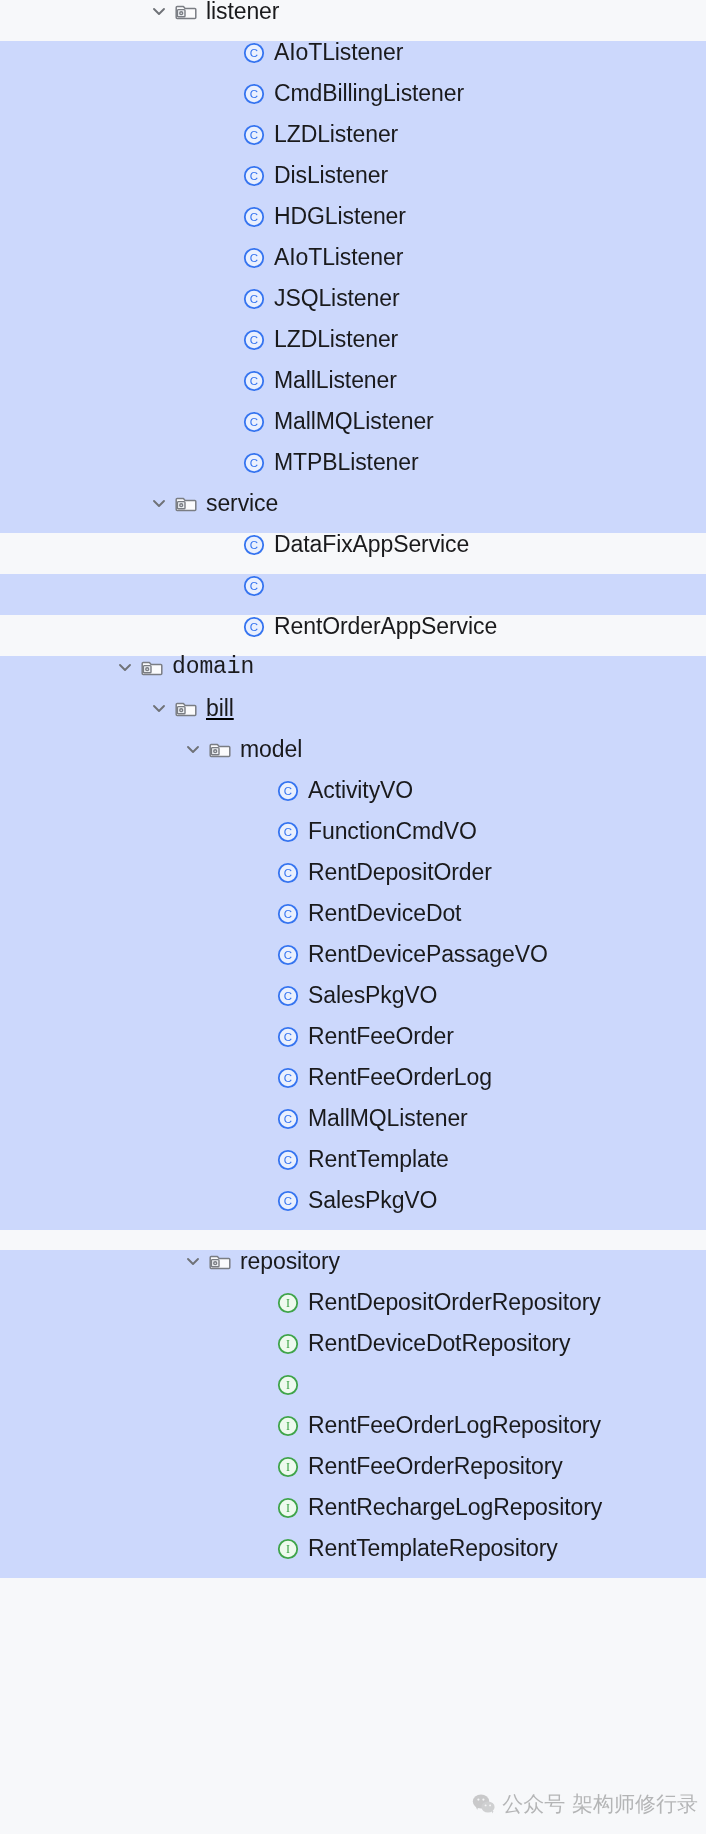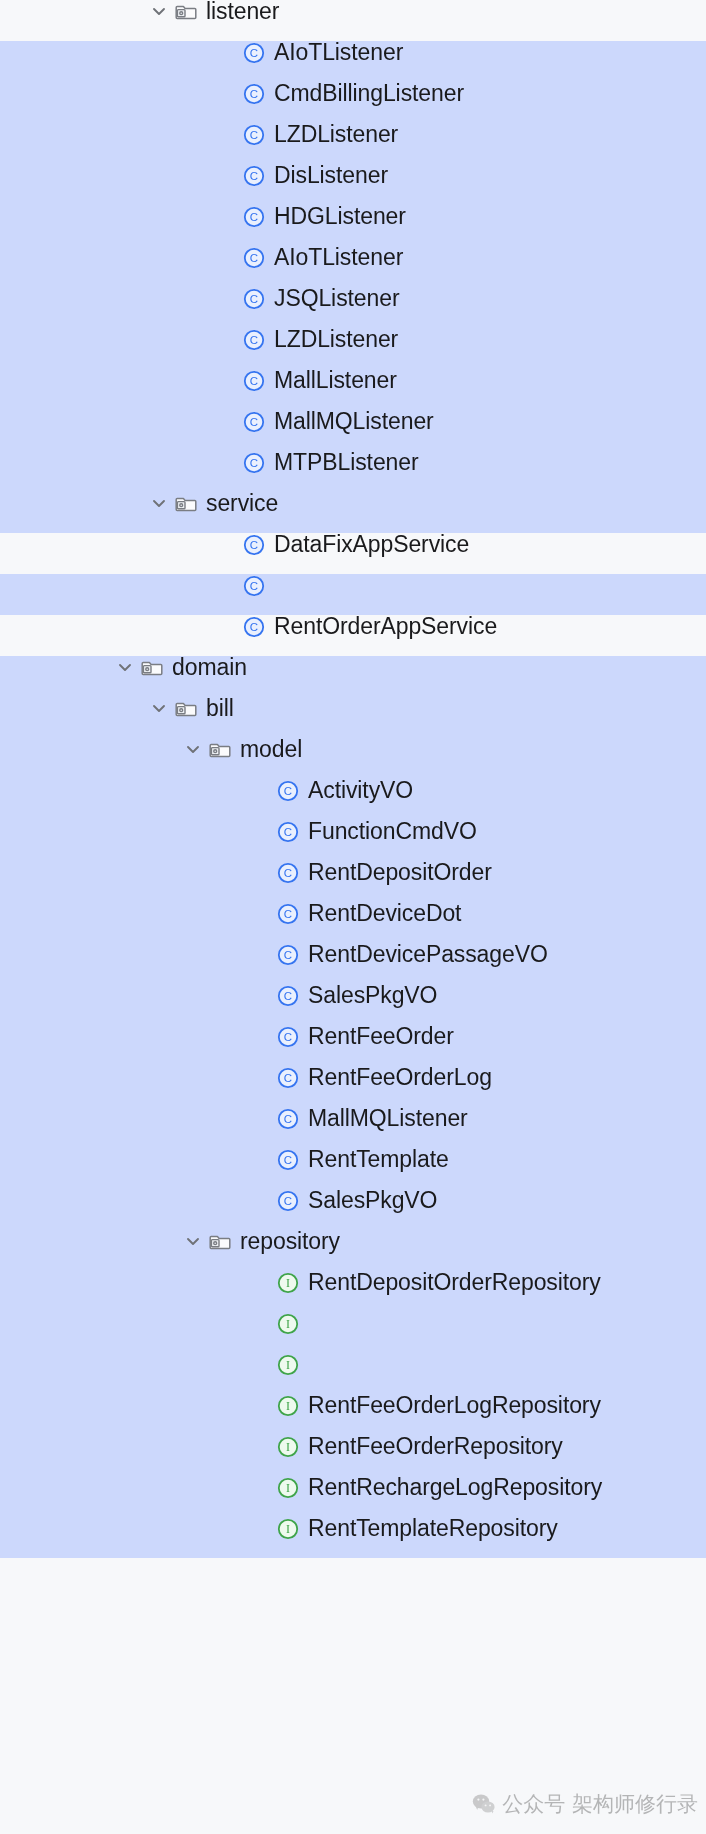--- a/index.html
+++ b/index.html
@@ -312,37 +312,37 @@
         </svg>
       </span>
       <span class="icon">
         <svg viewBox="0 0 24 24" width="24" height="24">
           <circle cx="12" cy="12" r="9.2" fill="#eaf0fe" stroke="#3574f0" stroke-width="1.8"></circle>
           <text x="12" y="16.4" text-anchor="middle" font-family="Liberation Sans, sans-serif" font-size="11.5" fill="#3574f0">C</text>
         </svg>
       </span>
       <span class="label">RentOrderAppService</span>
     </div>
-    <div class="row wide sel" style="height: 41px;">
+    <div class="row wide sel" style="height: 41px; font-family: Liberation Mono, monospace;">
       <span class="spacer" style="width: 114px;"></span>
       <span class="chev">
         <svg viewBox="0 0 22 22" width="22" height="22">
           <path d="M6 9 L11 14 L16 9" fill="none" stroke="#6f7277" stroke-width="1.9" stroke-linecap="round" stroke-linejoin="round"></path>
         </svg>
       </span>
       <span class="icon">
         <svg viewBox="0 0 24 24" width="24" height="24">
           <path d="M3.2 6.6 h6.2 l1.7 2.0 h9.7 a1.0 1.0 0 0 1 1.0 1.0 v8.0 a1.0 1.0 0 0 1 -1.0 1.0 h-17.6 a1.0 1.0 0 0 1 -1.0 -1.0 v-10.0 a1.0 1.0 0 0 1 1.0 -1.0 z" fill="#fbfbfc" stroke="#7a7d83" stroke-width="1.5" stroke-linejoin="round"></path>
           <rect x="3.4" y="9.6" width="7.6" height="7.2" rx="0.9" fill="#eceff2" stroke="#7a7d83" stroke-width="1.4"></rect>
           <circle cx="7.2" cy="13.2" r="1.45" fill="none" stroke="#7a7d83" stroke-width="1.4"></circle>
         </svg>
       </span>
       <span class="label">domain</span>
     </div>
-    <div class="row wide sel" style="height: 41px;">
+    <div class="row wide sel" style="height: 41px; text-decoration: underline;">
       <span class="spacer" style="width: 148px;"></span>
       <span class="chev">
         <svg viewBox="0 0 22 22" width="22" height="22">
           <path d="M6 9 L11 14 L16 9" fill="none" stroke="#6f7277" stroke-width="1.9" stroke-linecap="round" stroke-linejoin="round"></path>
         </svg>
       </span>
       <span class="icon">
         <svg viewBox="0 0 24 24" width="24" height="24">
           <path d="M3.2 6.6 h6.2 l1.7 2.0 h9.7 a1.0 1.0 0 0 1 1.0 1.0 v8.0 a1.0 1.0 0 0 1 -1.0 1.0 h-17.6 a1.0 1.0 0 0 1 -1.0 -1.0 v-10.0 a1.0 1.0 0 0 1 1.0 -1.0 z" fill="#fbfbfc" stroke="#7a7d83" stroke-width="1.5" stroke-linejoin="round"></path>
           <rect x="3.4" y="9.6" width="7.6" height="7.2" rx="0.9" fill="#eceff2" stroke="#7a7d83" stroke-width="1.4"></rect>
@@ -525,21 +525,21 @@
         </svg>
       </span>
       <span class="icon">
         <svg viewBox="0 0 24 24" width="24" height="24">
           <circle cx="12" cy="12" r="9.2" fill="#eaf0fe" stroke="#3574f0" stroke-width="1.8"></circle>
           <text x="12" y="16.4" text-anchor="middle" font-family="Liberation Sans, sans-serif" font-size="11.5" fill="#3574f0">C</text>
         </svg>
       </span>
       <span class="label">SalesPkgVO</span>
     </div>
-    <div class="row wide sel" style="height: 41px;">
+    <div class="row wide sel" style="height: 41px; margin-top: 20px;">
       <span class="spacer" style="width: 182px;"></span>
       <span class="chev">
         <svg viewBox="0 0 22 22" width="22" height="22">
           <path d="M6 9 L11 14 L16 9" fill="none" stroke="#6f7277" stroke-width="1.9" stroke-linecap="round" stroke-linejoin="round"></path>
         </svg>
       </span>
       <span class="icon">
         <svg viewBox="0 0 24 24" width="24" height="24">
           <path d="M3.2 6.6 h6.2 l1.7 2.0 h9.7 a1.0 1.0 0 0 1 1.0 1.0 v8.0 a1.0 1.0 0 0 1 -1.0 1.0 h-17.6 a1.0 1.0 0 0 1 -1.0 -1.0 v-10.0 a1.0 1.0 0 0 1 1.0 -1.0 z" fill="#fbfbfc" stroke="#7a7d83" stroke-width="1.5" stroke-linejoin="round"></path>
           <rect x="3.4" y="9.6" width="7.6" height="7.2" rx="0.9" fill="#eceff2" stroke="#7a7d83" stroke-width="1.4"></rect>
@@ -569,20 +569,21 @@
         <svg viewBox="0 0 22 22" width="22" height="22">
           <path d="M6 9 L11 14 L16 9" fill="none" stroke="#6f7277" stroke-width="1.9" stroke-linecap="round" stroke-linejoin="round"></path>
         </svg>
       </span>
       <span class="icon">
         <svg viewBox="0 0 24 24" width="24" height="24">
           <circle cx="12" cy="12" r="9.2" fill="#eefaee" stroke="#3fa44a" stroke-width="1.8"></circle>
           <text x="12" y="16.4" text-anchor="middle" font-family="Liberation Serif, serif" font-size="12" fill="#3fa44a">I</text>
         </svg>
       </span>
+      <span class="label">RentDeviceDotRepository</span>
     </div>
     <div class="row wide sel" style="height: 41px;">
       <span class="spacer" style="width: 250px;"></span>
       <span class="chev empty">
         <svg viewBox="0 0 22 22" width="22" height="22">
           <path d="M6 9 L11 14 L16 9" fill="none" stroke="#6f7277" stroke-width="1.9" stroke-linecap="round" stroke-linejoin="round"></path>
         </svg>
       </span>
       <span class="icon">
         <svg viewBox="0 0 24 24" width="24" height="24">

